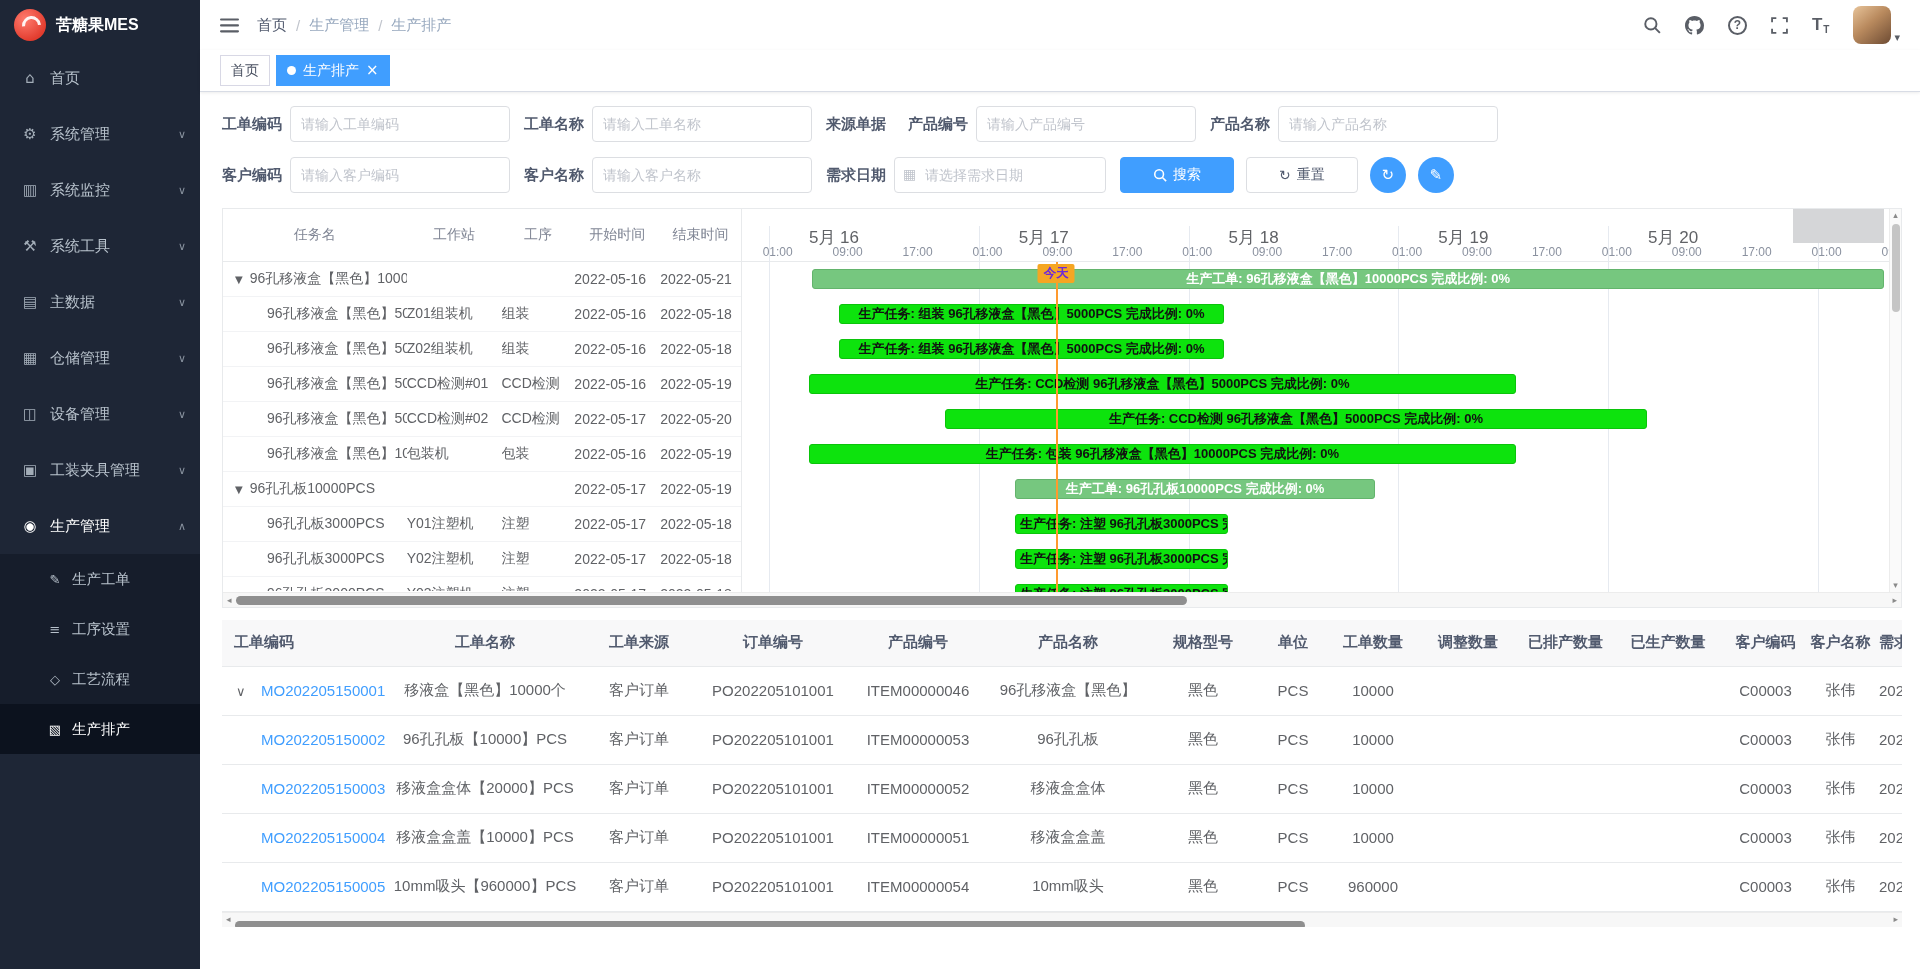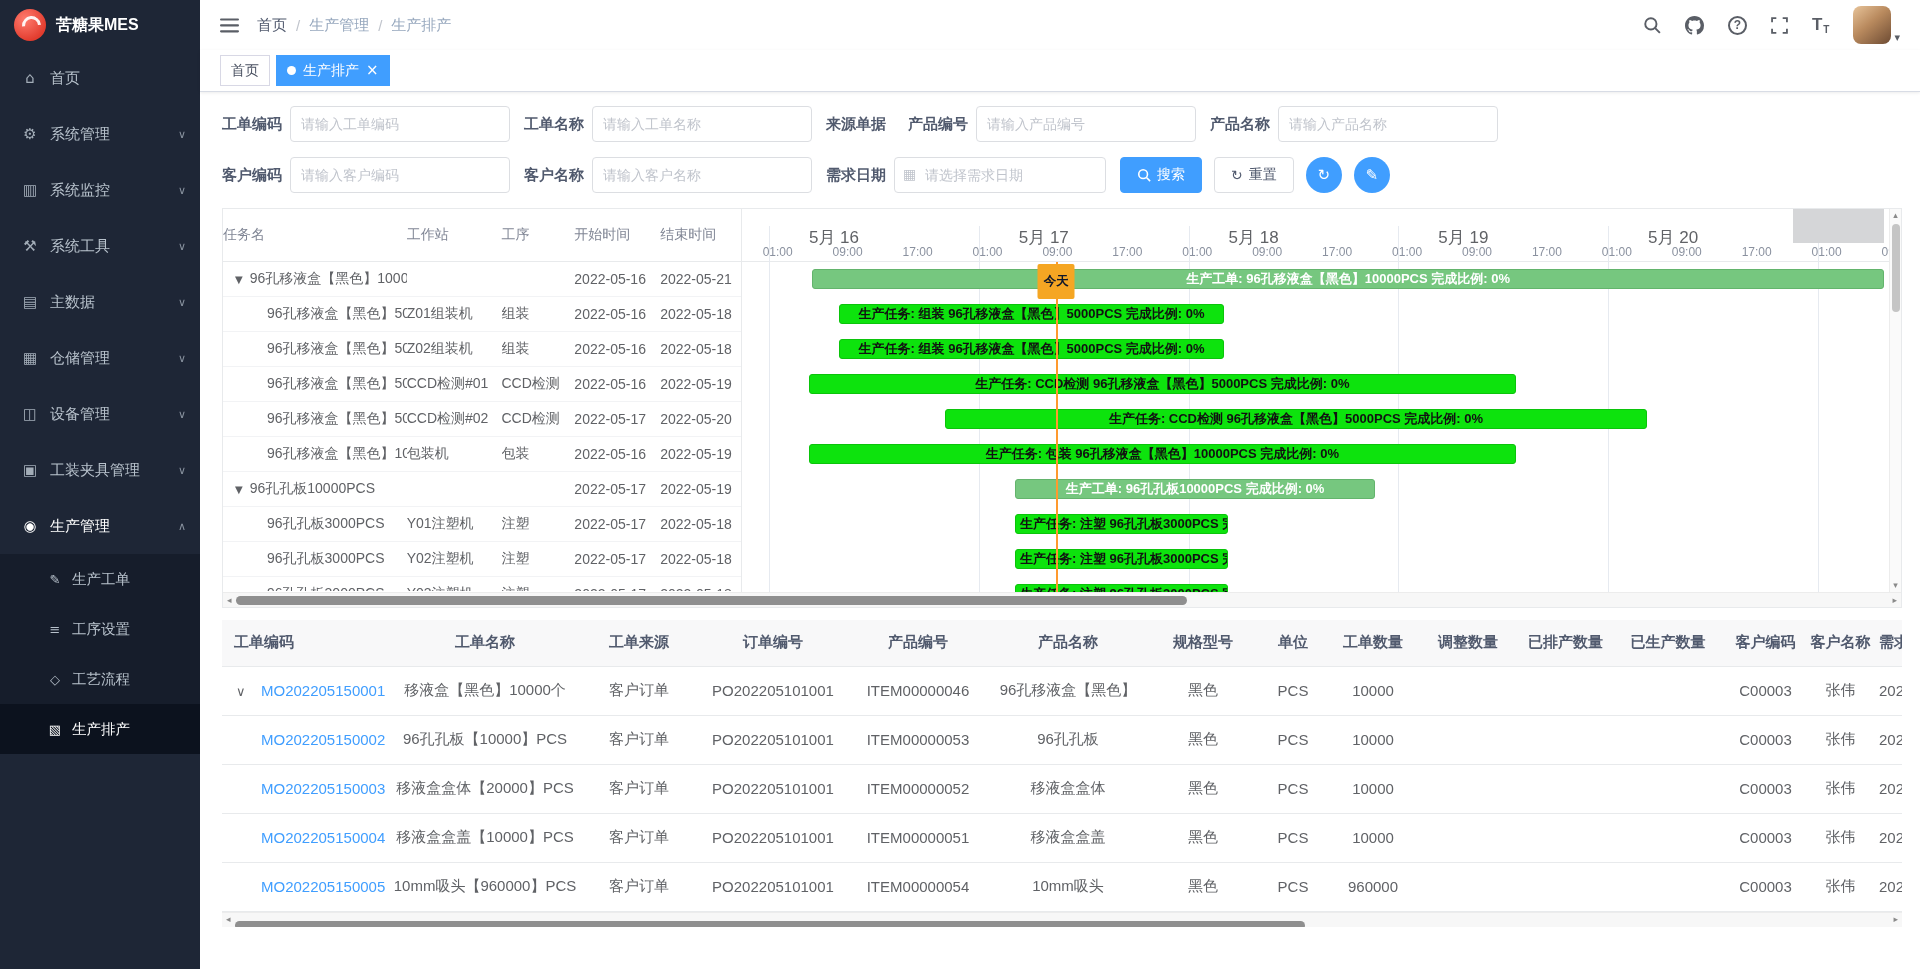--- a/index.html
+++ b/index.html
@@ -50,31 +50,31 @@
 
 .content{flex:1;padding:14px 18px 0 22px;background:#fff;min-height:0;}
 .filter-row{display:flex;align-items:center;margin-bottom:15px;}
 .fgroup{display:flex;align-items:center;margin-right:14px;}
 .flabel{font-size:15px;font-weight:bold;color:#515a6e;margin-right:8px;white-space:nowrap;}
 .finput-wrap{position:relative;display:flex;}
 .finput{width:220px;height:36px;border:1px solid #dcdee2;border-radius:4px;padding:0 10px;font-size:14px;color:#515a6e;outline:none;font-family:inherit;background:#fff;}
 .finput::placeholder{color:#c0c4cc;}
 .finput-wrap.date .finput{width:212px;padding-left:30px;}
 .date-icon{position:absolute;left:9px;top:9px;font-size:14px;color:#c0c4cc;z-index:1;}
-.btn{height:36px;display:inline-flex;align-items:center;gap:6px;padding:0 16px;border-radius:4px;font-size:14px;cursor:pointer;border:1px solid transparent;font-family:inherit;}
+.btn{height:36px;display:inline-flex;align-items:center;gap:6px;padding:0 32px;border-radius:4px;font-size:14px;cursor:pointer;border:1px solid transparent;font-family:inherit;}
 .btn-primary{background:#409eff;border-color:#409eff;color:#fff;}
 .btn-default{background:#fff;border-color:#dcdee2;color:#515a6e;margin-left:12px;}
 .btn-circle{width:36px;height:36px;border-radius:50%;background:#409eff;color:#fff;display:inline-flex;align-items:center;justify-content:center;margin-left:12px;cursor:pointer;font-size:15px;}
 
 
 .gantt-box{border:1px solid #e8eaec;}
 .gantt-main{display:flex;height:383px;}
 .g-left{width:519px;flex:0 0 519px;border-right:1px solid #e8eaec;}
 .g-left-header{height:53px;display:flex;align-items:center;border-bottom:1px solid #e8eaec;color:#808695;font-size:14px;}
-.g-hcell{text-align:left;}
+.g-hcell{text-align:center;}
 .c0{width:184px;}.c1{width:95px;}.c2{width:73px;}.c3{width:86px;}.c4{width:81px;}
 .g-left-body{height:329px;overflow:hidden;}
 .g-lrow{height:35px;display:flex;align-items:center;border-bottom:1px solid #f2f3f5;font-size:14px;color:#606266;cursor:pointer;}
 .g-cell{text-align:left;white-space:nowrap;overflow:hidden;}
 .g-cell.name{text-align:left;display:flex;align-items:center;padding-left:12px;}
 .g-cell.name.child{padding-left:44px;}
 .g-caret{font-size:10px;margin-right:7px;color:#606266;flex:0 0 auto;}
 .g-name{overflow:hidden;white-space:nowrap;}
 .g-right{flex:1;position:relative;overflow:hidden;background:#fff;}
 .g-range{position:absolute;top:0;left:0;right:0;height:17px;}
@@ -85,21 +85,21 @@
 .g-hourrow{position:absolute;top:34px;left:0;right:0;height:19px;border-bottom:1px solid #e8eaec;}
 .g-hour{position:absolute;transform:translateX(-50%);font-size:12px;color:#8a919f;top:2px;}
 .g-grid{position:absolute;top:17px;bottom:0;left:0;right:0;pointer-events:none;z-index:1;}
 .g-vline{position:absolute;top:0;bottom:0;width:0;border-left:1px solid #e6eaf0;}
 .g-body{position:absolute;top:53px;left:0;right:0;bottom:0;overflow:hidden;}
 .g-brow{height:35px;position:relative;}
 .bar{position:absolute;top:7px;height:20px;line-height:18px;font-size:13px;font-weight:bold;border-radius:3px;white-space:nowrap;overflow:hidden;padding:0 4px;z-index:2;cursor:pointer;text-align:center;}
 .bar.order{background:#76c77f;border:1px solid #63b46c;color:#fff;}
 .bar.task{background:#0de30d;border:1px solid #0bc40b;color:#111;}
 .g-todayline{position:absolute;top:53px;bottom:0;width:0;border-left:2px solid #ff9a2e;z-index:4;}
-.g-todaybadge{position:absolute;top:55px;transform:translateX(-50%);background:#f5a623;color:#0f172a;font-size:12.5px;font-weight:bold;padding:9px 6px;border-radius:2px;z-index:5;}
+.g-todaybadge{position:absolute;top:55px;transform:translateX(-50%);background:#f5a623;color:#6d28d9;font-size:12.5px;font-weight:bold;padding:1px 6px;border-radius:2px;z-index:5;}
 .g-vscroll{width:12px;flex:0 0 12px;background:#fafafa;border-left:1px solid #ececec;display:flex;flex-direction:column;align-items:center;}
 .vs-arrow{font-size:9px;color:#8a8a8a;line-height:13px;cursor:pointer;}
 .vs-thumb{width:8px;height:88px;background:#c5c5c5;border-radius:4px;margin-top:2px;cursor:pointer;}
 .vs-space{flex:1;}
 .hscroll{height:15px;display:flex;align-items:center;background:#f7f7f7;border-top:1px solid #ececec;padding:0 4px;gap:4px;}
 .hs-arrow{font-size:9px;color:#8a8a8a;cursor:pointer;line-height:1;}
 .hs-thumb{height:9px;background:#8f8f8f;border-radius:5px;cursor:pointer;}
 .hs-thumb.gantt{width:57%;}
 .hs-thumb.orders{width:64%;}
 .hs-space{flex:1;}

